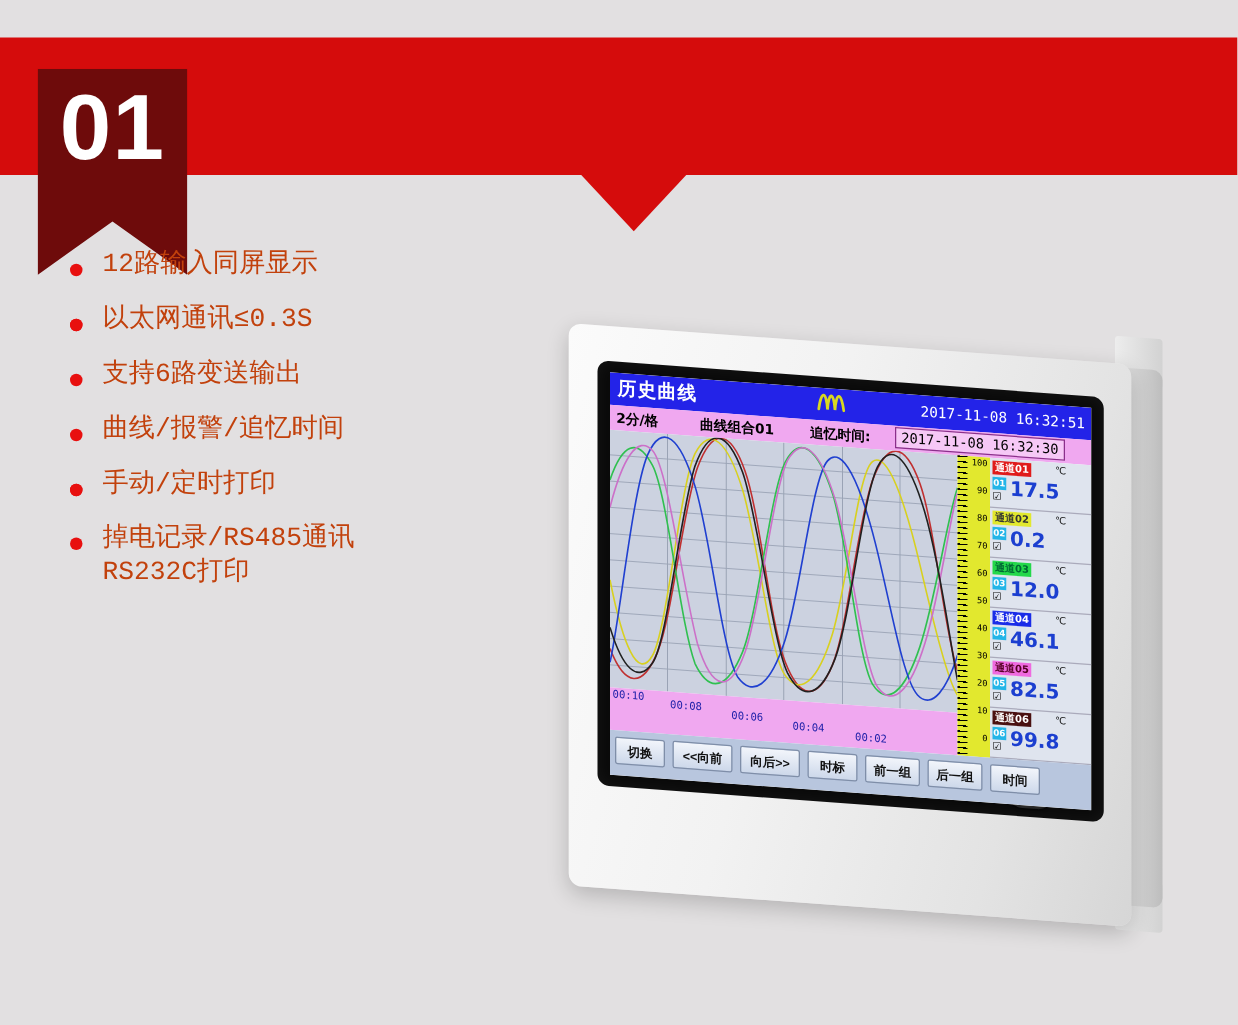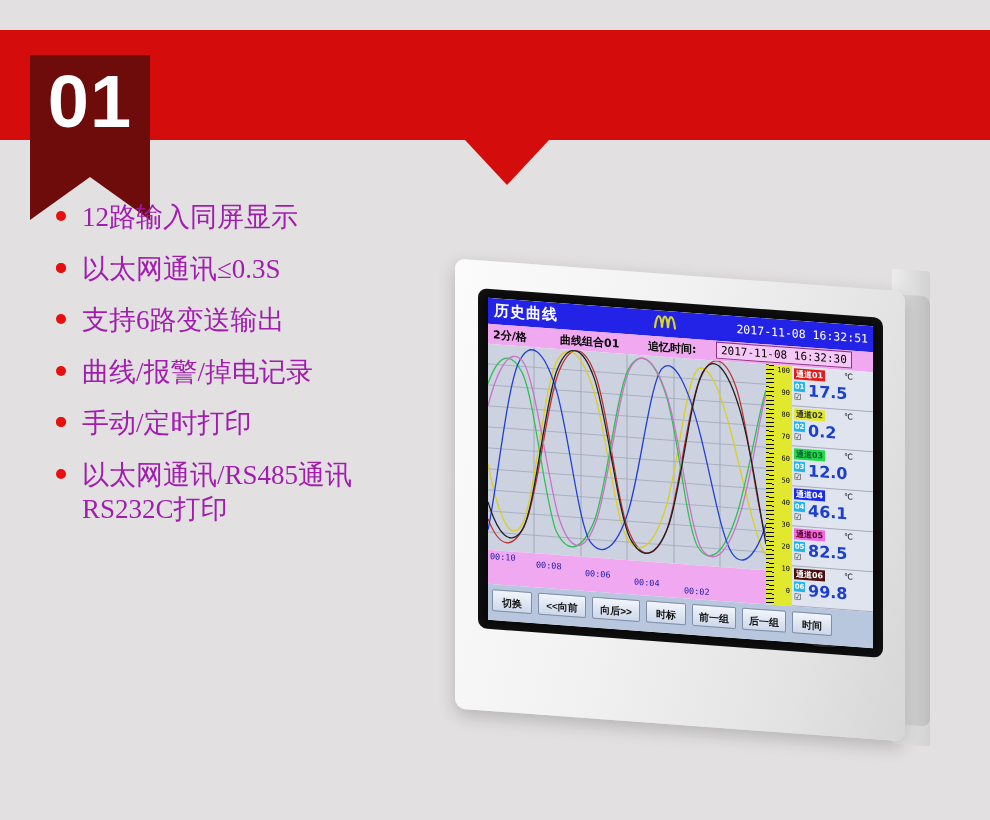--- a/index.html
+++ b/index.html
@@ -36,22 +36,22 @@
   }
 
   
   #features{position:absolute;left:52px;top:200px;width:420px;}
   .feat{position:relative;margin-bottom:17px;padding-left:30px;}
   .feat-dot{
     position:absolute;left:4px;top:11px;width:10px;height:10px;
     border-radius:50%;background:#e8100f;
   }
   .feat-txt{
-    color:#a21caf;font-size:27px;line-height:1.28;font-weight:500;
-    font-family:Liberation Serif, serif;
+    color:#c2410c;font-size:21px;line-height:1.28;font-weight:500;
+    font-family:Liberation Mono, monospace;
     white-space:pre-line;
   }
 
   
   #device{position:absolute;left:430px;top:265px;width:560px;height:470px;}
 
   
   #case-body{
     position:absolute;left:25px;top:10px;width:450px;height:450px;
     background:linear-gradient(105deg,#fbfbfb 0%,#f2f2f2 40%,#e3e3e3 78%,#d6d6d6 100%);
@@ -216,32 +216,32 @@
   <div class="feat">
     <span class="feat-dot"></span>
     <span class="feat-txt">以太网通讯≤0.3S</span>
   </div>
   <div class="feat">
     <span class="feat-dot"></span>
     <span class="feat-txt">支持6路变送输出</span>
   </div>
   <div class="feat">
     <span class="feat-dot"></span>
-    <span class="feat-txt">曲线/报警/掉电记录</span>
+    <span class="feat-txt">曲线/报警/追忆时间</span>
   </div>
   <div class="feat">
     <span class="feat-dot"></span>
   </div>
   <div class="feat">
     <span class="feat-dot"></span>
     <span class="feat-txt">手动/定时打印</span>
   </div>
   <div class="feat">
     <span class="feat-dot"></span>
-    <span class="feat-txt">以太网通讯/RS485通讯
+    <span class="feat-txt">掉电记录/RS485通讯
 RS232C打印</span>
   </div>
 </div>
 
 <div id="device">
   <div class="flange" id="flange-top"></div>
   <div class="flange" id="flange-bot"></div>
   <div id="case-side"></div>
   <div id="case-body"></div>
 

